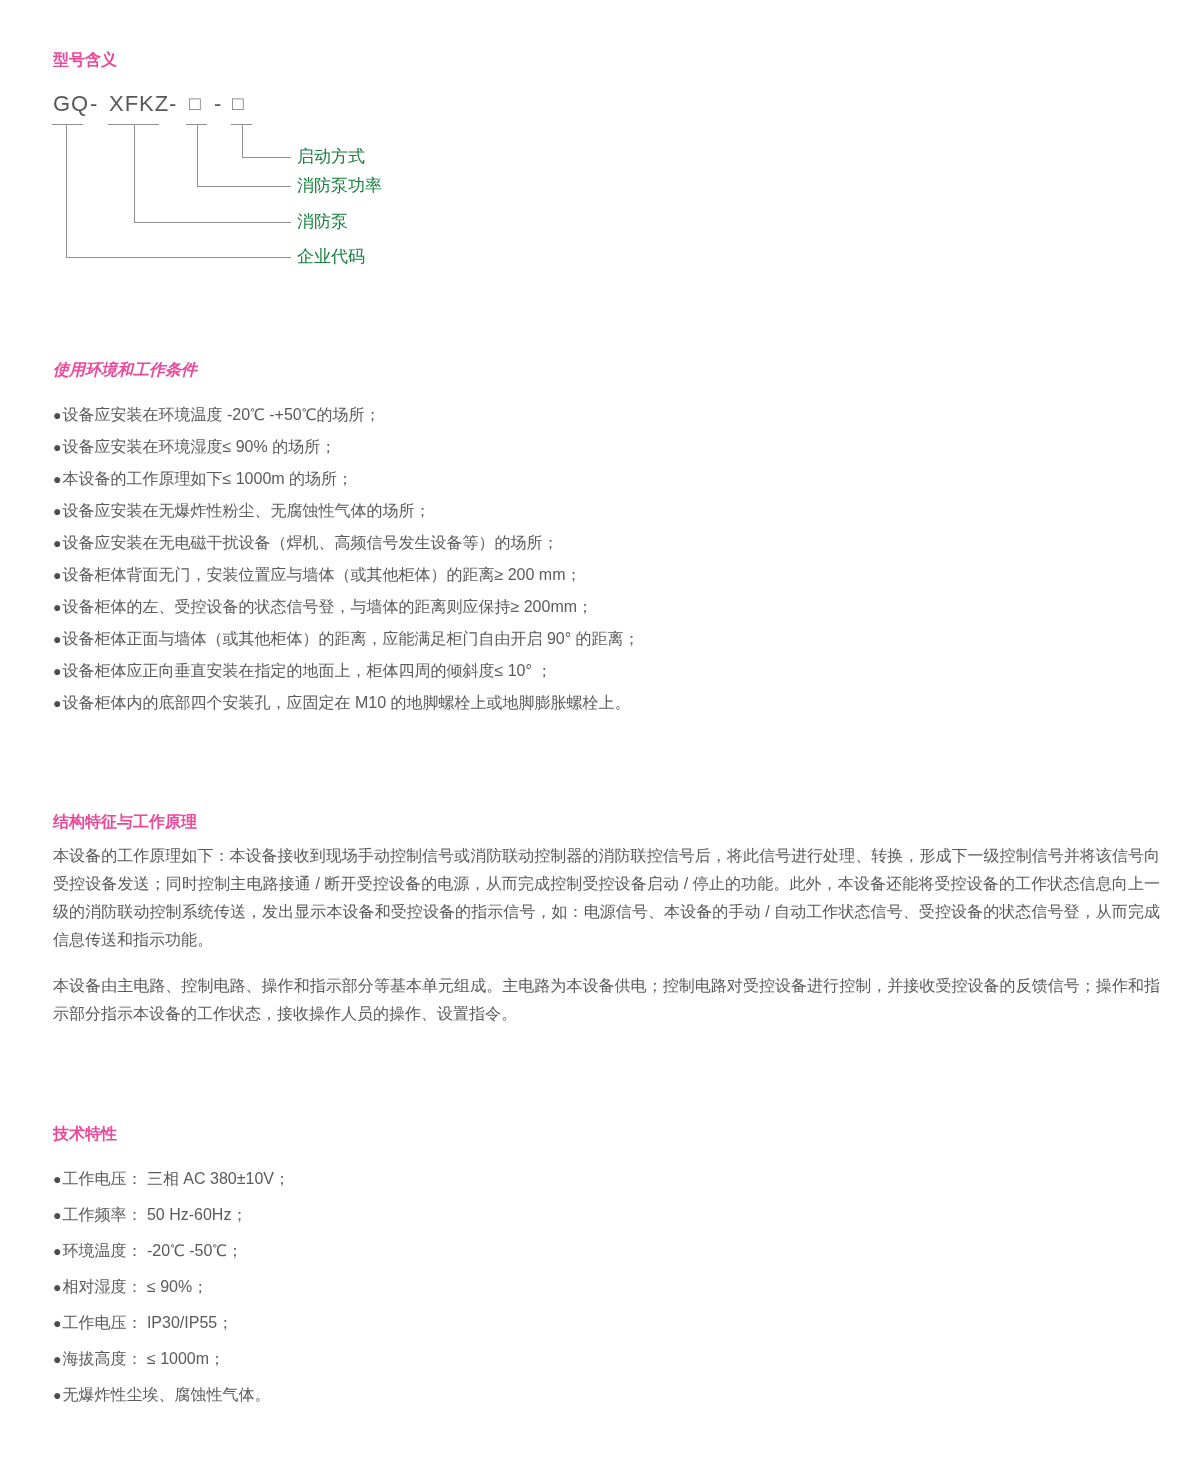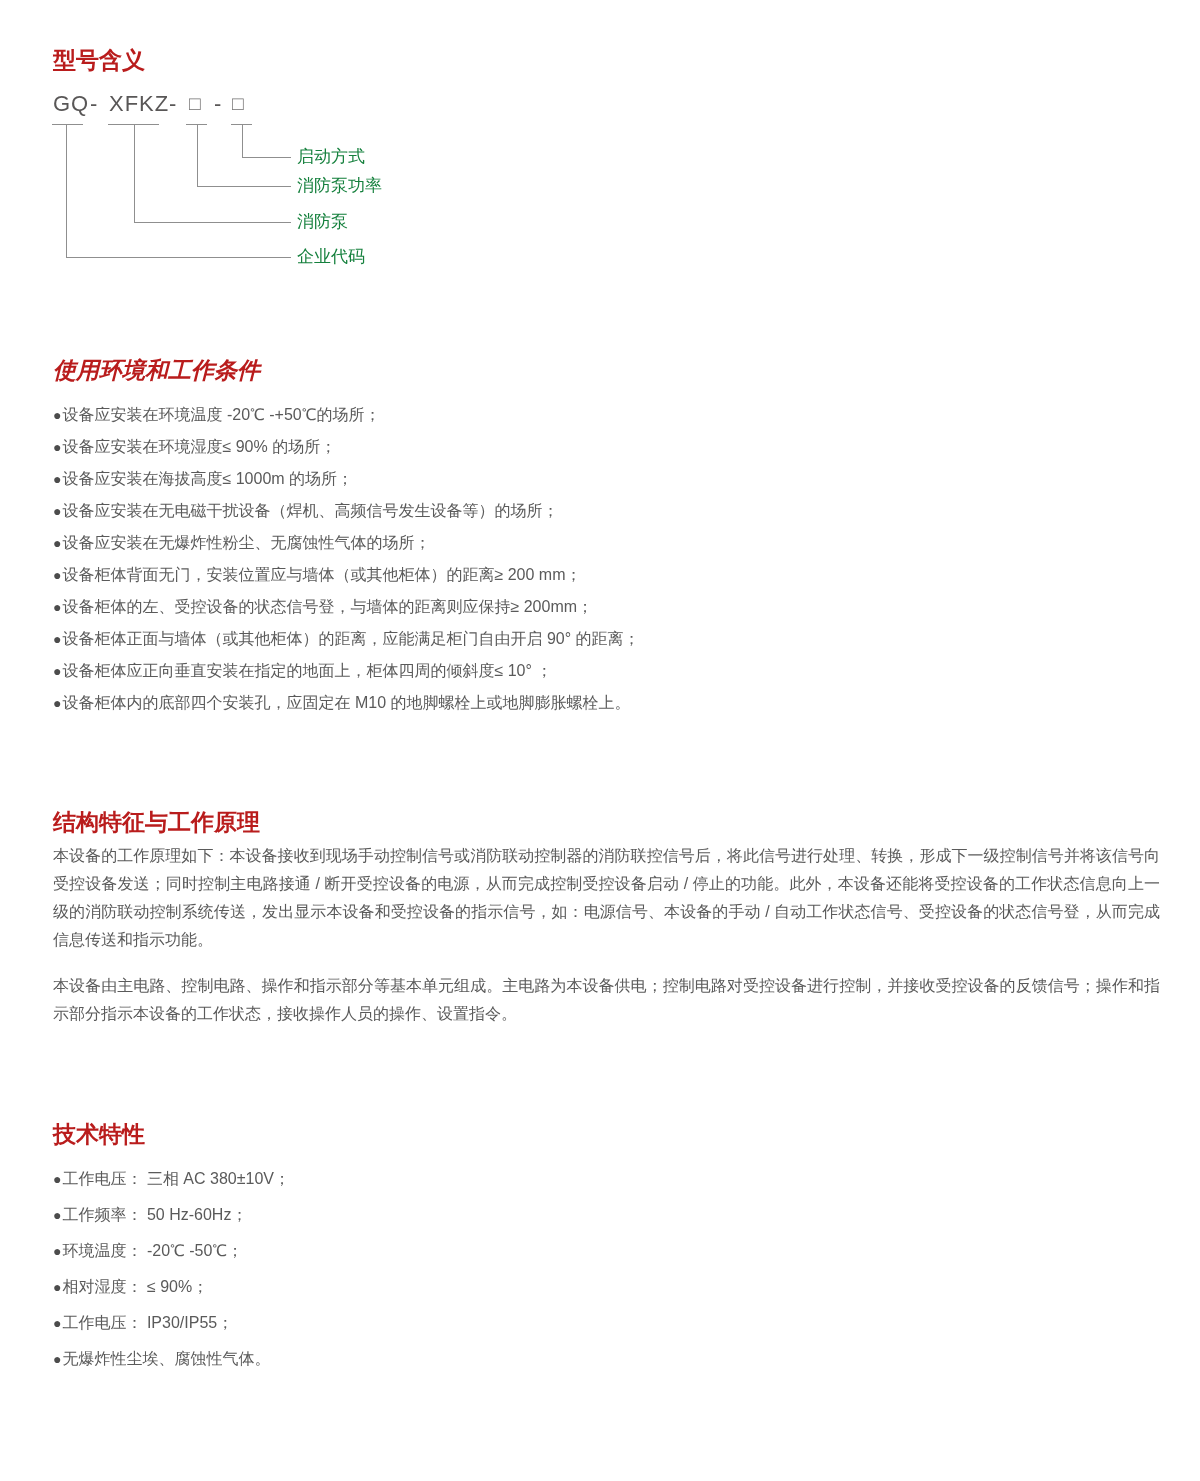--- a/index.html
+++ b/index.html
@@ -7,22 +7,22 @@
     position:relative;
     width:1200px;height:1481px;
     box-sizing:border-box;
     padding:46px 40px 0 53px;
     background:#ffffff;
     font-family:"Liberation Sans",sans-serif;
     color:#5a5a5a;
     overflow:hidden;
   }
   .sec-title{
-    color:#b91c1c;
-    font-size:23px;
+    color:#ec4899;
+    font-size:16px;
     font-weight:bold;
     line-height:28px;
     margin:0;
   }
 
   
   .diagram{position:relative;height:190px;margin-top:18px;}
   .code-seg{position:absolute;top:0;font-size:22px;line-height:24px;color:#595757;letter-spacing:1px;white-space:nowrap;}
   .code-sep{position:absolute;top:0;font-size:22px;line-height:24px;color:#595757;}
   .code-box{font-size:19px;color:#727171;}
@@ -75,37 +75,38 @@
     <span class="diag-label" style="top:55px;">启动方式</span>
     <span class="diag-label" style="top:84px;">消防泵功率</span>
     <span class="diag-label" style="top:120px;">消防泵</span>
     <span class="diag-label" style="top:155px;">企业代码</span>
   </div>
 
   <h2 class="sec-title mt-env">使用环境和工作条件</h2>
   <ul class="blist">
     <li><span class="dot">●</span><span>设备应安装在环境温度 -20℃ -+50℃的场所；</span></li>
     <li><span class="dot">●</span><span>设备应安装在环境湿度≤ 90% 的场所；</span></li>
-    <li><span class="dot">●</span><span>设备应安装在海拔高度≤ 1000m 的场所；</span></li>
+    <li><span class="dot">●</span><span>本设备的工作原理如下≤ 1000m 的场所；</span></li>
+    <li><span class="dot">●</span><span>设备应安装在无爆炸性粉尘、无腐蚀性气体的场所；</span></li>
     <li><span class="dot">●</span><span>设备应安装在无电磁干扰设备（焊机、高频信号发生设备等）的场所；</span></li>
-    <li><span class="dot">●</span><span>设备应安装在无爆炸性粉尘、无腐蚀性气体的场所；</span></li>
     <li><span class="dot">●</span><span>设备柜体背面无门，安装位置应与墙体（或其他柜体）的距离≥ 200 mm；</span></li>
     <li><span class="dot">●</span><span>设备柜体的左、受控设备的状态信号登，与墙体的距离则应保持≥ 200mm；</span></li>
     <li><span class="dot">●</span><span>设备柜体正面与墙体（或其他柜体）的距离，应能满足柜门自由开启 90° 的距离；</span></li>
     <li><span class="dot">●</span><span>设备柜体应正向垂直安装在指定的地面上，柜体四周的倾斜度≤ 10° ；</span></li>
     <li><span class="dot">●</span><span>设备柜体内的底部四个安装孔，应固定在 M10 的地脚螺栓上或地脚膨胀螺栓上。</span></li>
   </ul>
 
   <h2 class="sec-title mt-struct">结构特征与工作原理</h2>
   <p class="para mt-p2">本设备的工作原理如下：本设备接收到现场手动控制信号或消防联动控制器的消防联控信号后，将此信号进行处理、转换，形成下一级控制信号并将该信号向受控设备发送；同时控制主电路接通 / 断开受控设备的电源，从而完成控制受控设备启动 / 停止的功能。此外，本设备还能将受控设备的工作状态信息向上一级的消防联动控制系统传送，发出显示本设备和受控设备的指示信号，如：电源信号、本设备的手动 / 自动工作状态信号、受控设备的状态信号登，从而完成信息传送和指示功能。</p>
   <p class="para mt-p1">本设备由主电路、控制电路、操作和指示部分等基本单元组成。主电路为本设备供电；控制电路对受控设备进行控制，并接收受控设备的反馈信号；操作和指示部分指示本设备的工作状态，接收操作人员的操作、设置指令。</p>
 
   <h2 class="sec-title mt-tech">技术特性</h2>
   <ul class="blist tech">
     <li><span class="dot">●</span><span>工作电压： 三相 AC 380±10V；</span></li>
     <li><span class="dot">●</span><span>工作频率： 50 Hz-60Hz；</span></li>
     <li><span class="dot">●</span><span>环境温度： -20℃ -50℃；</span></li>
     <li><span class="dot">●</span><span>相对湿度： ≤ 90%；</span></li>
     <li><span class="dot">●</span><span>工作电压： IP30/IP55；</span></li>
+    <li><span class="dot">●</span><span>海拔高度： ≤ 1000m；</span></li>
     <li><span class="dot">●</span><span>无爆炸性尘埃、腐蚀性气体。</span></li>
   </ul>
 
 </div>
 
 </body></html>

